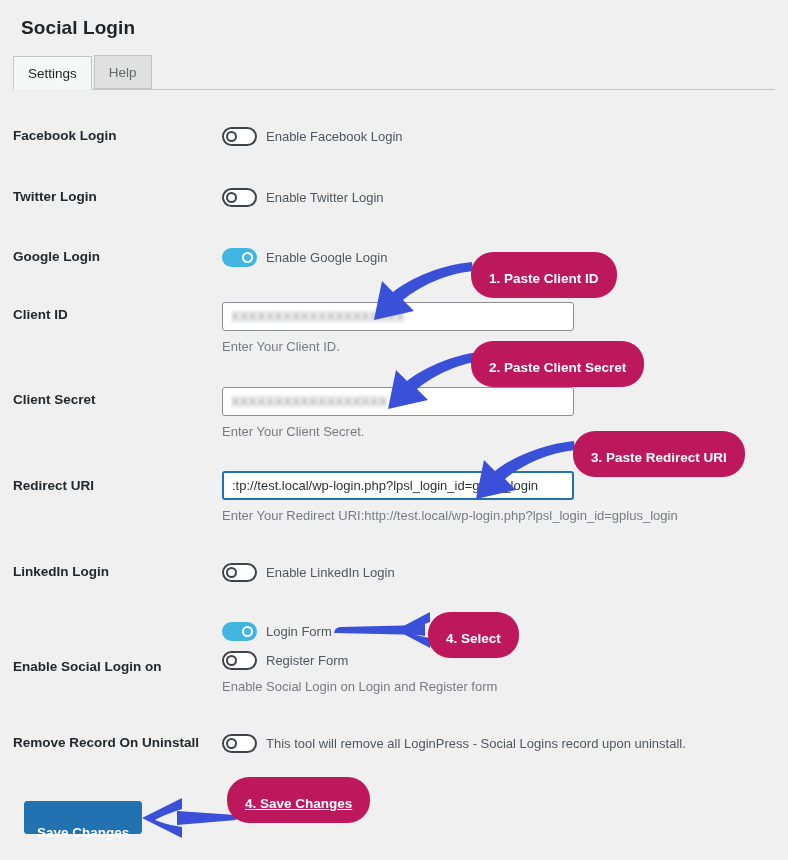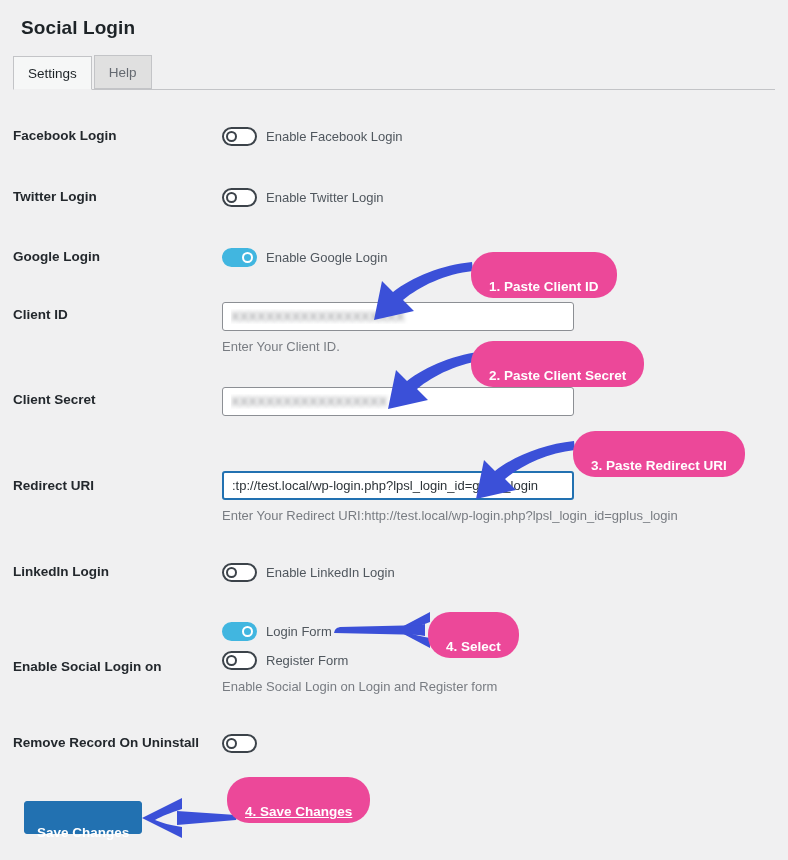--- a/index.html
+++ b/index.html
@@ -174,28 +174,28 @@
     padding: 15px 12px;
     height: 33px;
     line-height: 31px;
     cursor: pointer;
     font-family: "Liberation Sans", sans-serif;
   }
 
   
   .callout {
     position: absolute;
-    background: #ec4899;
+    background: #be185d;
     color: #ffffff;
     font-size: 13.5px;
     font-weight: bold;
     border-radius: 22px;
     height: 46px;
     line-height: 38px;
-    padding: 16px 18px;
+    padding: 8px 18px;
     white-space: nowrap;
     box-sizing: border-box;
   }
   .anno-arrow {
     position: absolute;
     pointer-events: none;
   }
 </style>
 </head>
 <body>
@@ -242,20 +242,21 @@
   <div class="row-field">
     <input class="text-input redacted" type="text" value="XXXXXXXXXXXXXXXXXXXX" style="">
     <div class="field-desc">Enter Your Client ID.</div>
   </div>
 </div>
 
 <div class="row" style="top:387px;">
   <div class="row-label" style="top:5px;">Client Secret</div>
   <div class="row-field">
     <input class="text-input redacted" type="text" value="XXXXXXXXXXXXXXXXXX" style="">
+    <div class="field-desc">Enter Your Client Secret.</div>
   </div>
 </div>
 
 <div class="row" style="top:471px;">
   <div class="row-label" style="top:7px;text-align:right;">Redirect URI</div>
   <div class="row-field">
     <input class="text-input focused" type="text" value=":tp://test.local/wp-login.php?lpsl_login_id=gplus_login" style="">
     <div class="field-desc">Enter Your Redirect URI:http://test.local/wp-login.php?lpsl_login_id=gplus_login</div>
   </div>
 </div>
@@ -283,20 +284,21 @@
     </div>
     <div class="field-desc">Enable Social Login on Login and Register form</div>
   </div>
 </div>
 
 <div class="row" style="top:732px;">
   <div class="row-label" style="top:3px;">Remove Record On Uninstall</div>
   <div class="row-field">
     <div class="toggle-line">
       <div class="toggle off"></div>
+      <span class="toggle-label">This tool will remove all LoginPress - Social Logins record upon uninstall.</span>
     </div>
   </div>
 </div>
 
 <button class="save-button">Save Changes</button>
 
 <svg class="anno-arrow" style="left:0;top:0;" width="788" height="860" viewBox="0 0 788 860">
 
   <g>
     <path d="M473 271 C 445 274, 420 286, 403 300 L 414 311 L 374 320 L 382 281 L 393 292 C 412 277, 442 265, 472 262 Z" fill="#3b50d8"></path>

